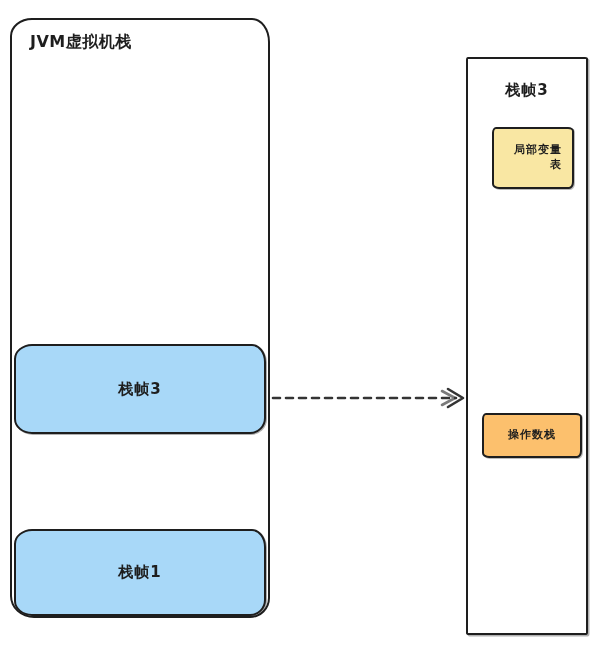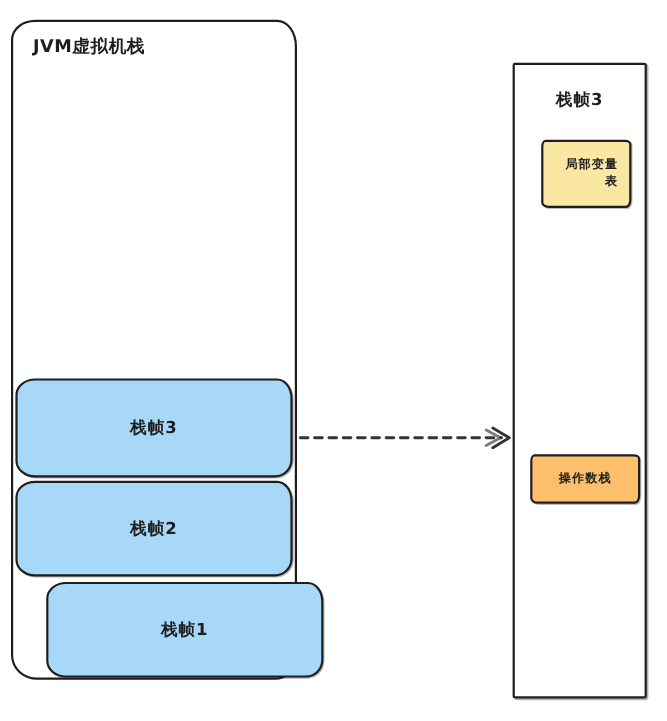--- a/index.html
+++ b/index.html
@@ -32,21 +32,21 @@
   .frame{
     position:absolute;
     border:2.5px solid var(--stroke);
     border-radius:18px 14px 16px 18px / 15px 18px 16px 15px;
     display:flex;align-items:center;justify-content:center;
     font-size:15px;font-weight:600;letter-spacing:1px;
     box-shadow:1px 1px 0 rgba(30,30,30,.35);
   }
   .frame-3{left:2px;top:324px;width:252px;height:90px;}
   .frame-2{left:2px;top:417px;width:252px;height:87px;}
-  .frame-1{left:2px;top:509px;width:252px;height:87px;margin-left:28px;}
+  .frame-1{left:2px;top:509px;width:252px;height:87px;}
 
   
   .arrow-svg{position:absolute;left:270px;top:384px;width:200px;height:28px;overflow:visible;}
   .arrow-svg line, .arrow-svg polyline{
     stroke:var(--arrow);stroke-width:2.6;fill:none;stroke-linecap:round;stroke-linejoin:round;
   }
   .dash{stroke-dasharray:7 6;}
 
   
   .frame-detail{
@@ -80,23 +80,20 @@
 
 <div class="canvas">
 
   <div class="jvm-stack">
     <div class="jvm-title">JVM虚拟机栈</div>
 
     <div class="frame frame-3" style="background: rgb(168, 216, 248);">
       <span>栈帧3</span>
     </div>
 
-    <div class="frame frame-2" style="background: rgb(168, 216, 248);">
-      <span>栈帧2</span>
-    </div>
 
     <div class="frame frame-1" style="background: rgb(168, 216, 248);">
       <span>栈帧1</span>
     </div>
   </div>
 
   <svg class="arrow-svg" viewBox="0 0 200 28" xmlns="http://www.w3.org/2000/svg">
     <line class="dash" x1="3" y1="14" x2="186" y2="14"></line>
     <polyline points="178,5 193,14 178,23"></polyline>
     <polyline points="172,7 185,14 172,21" opacity="0.65"></polyline>

